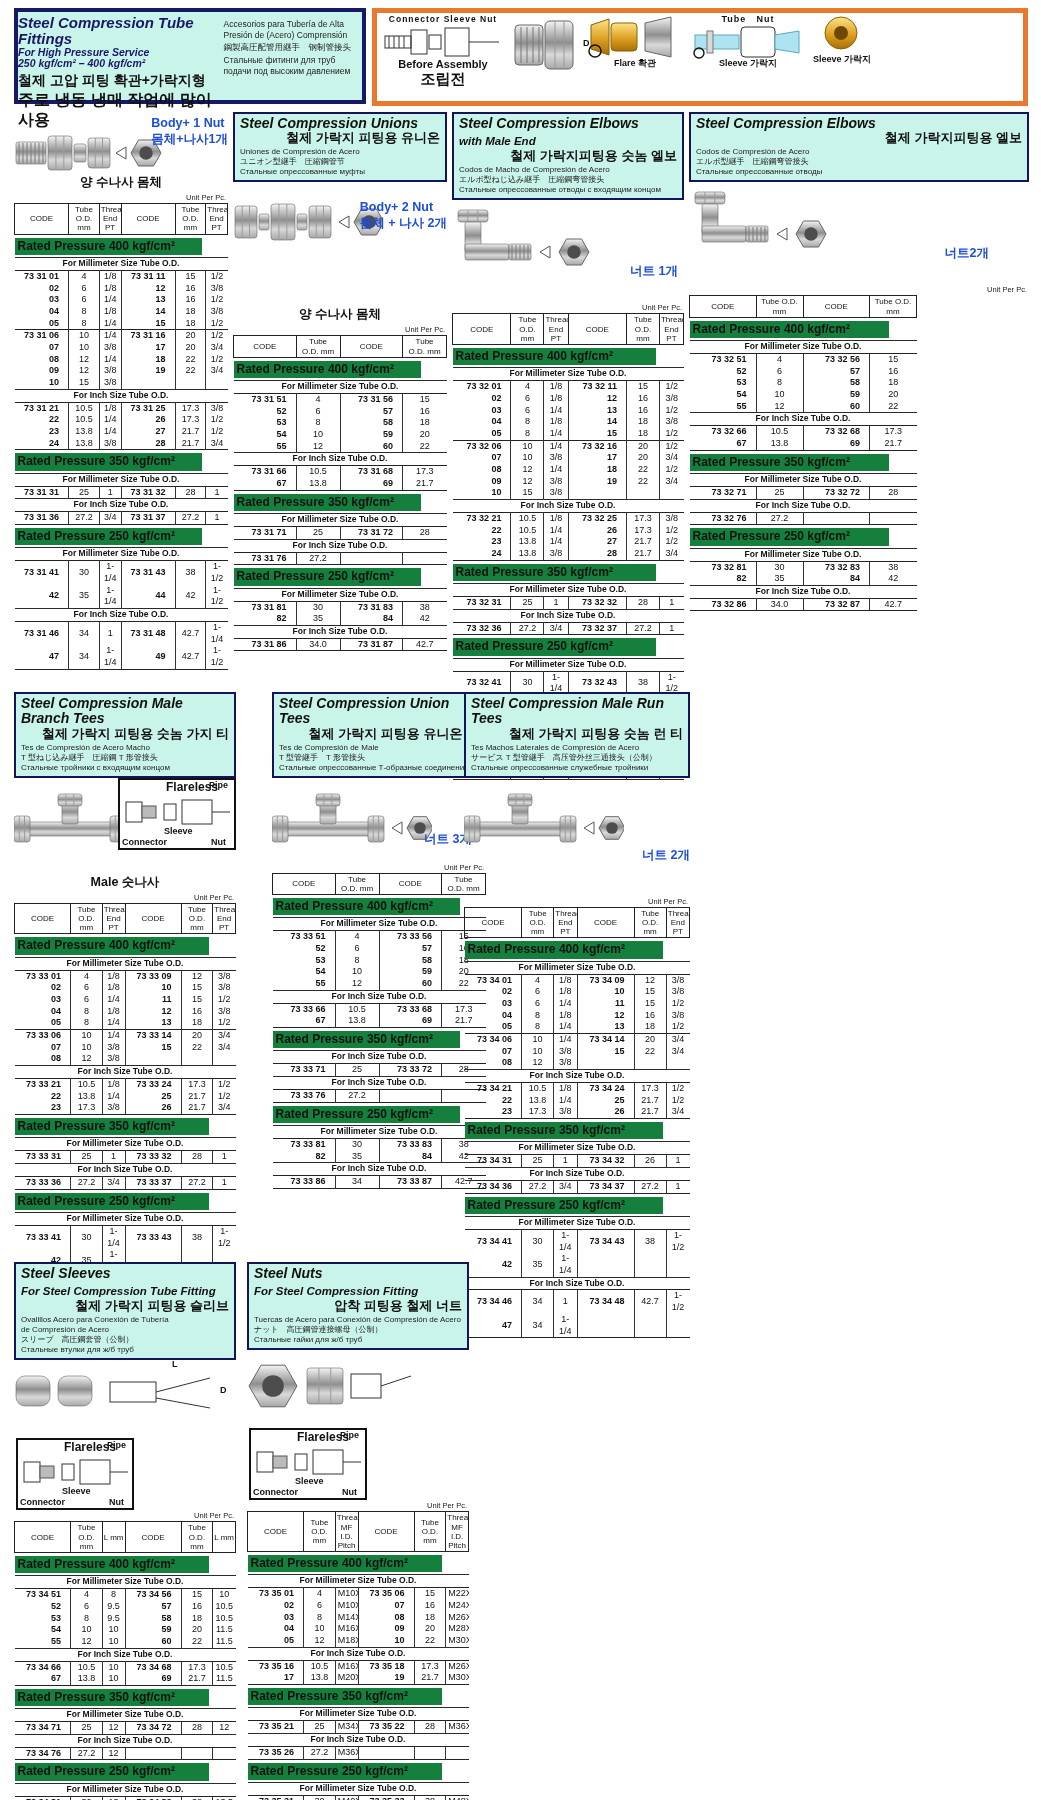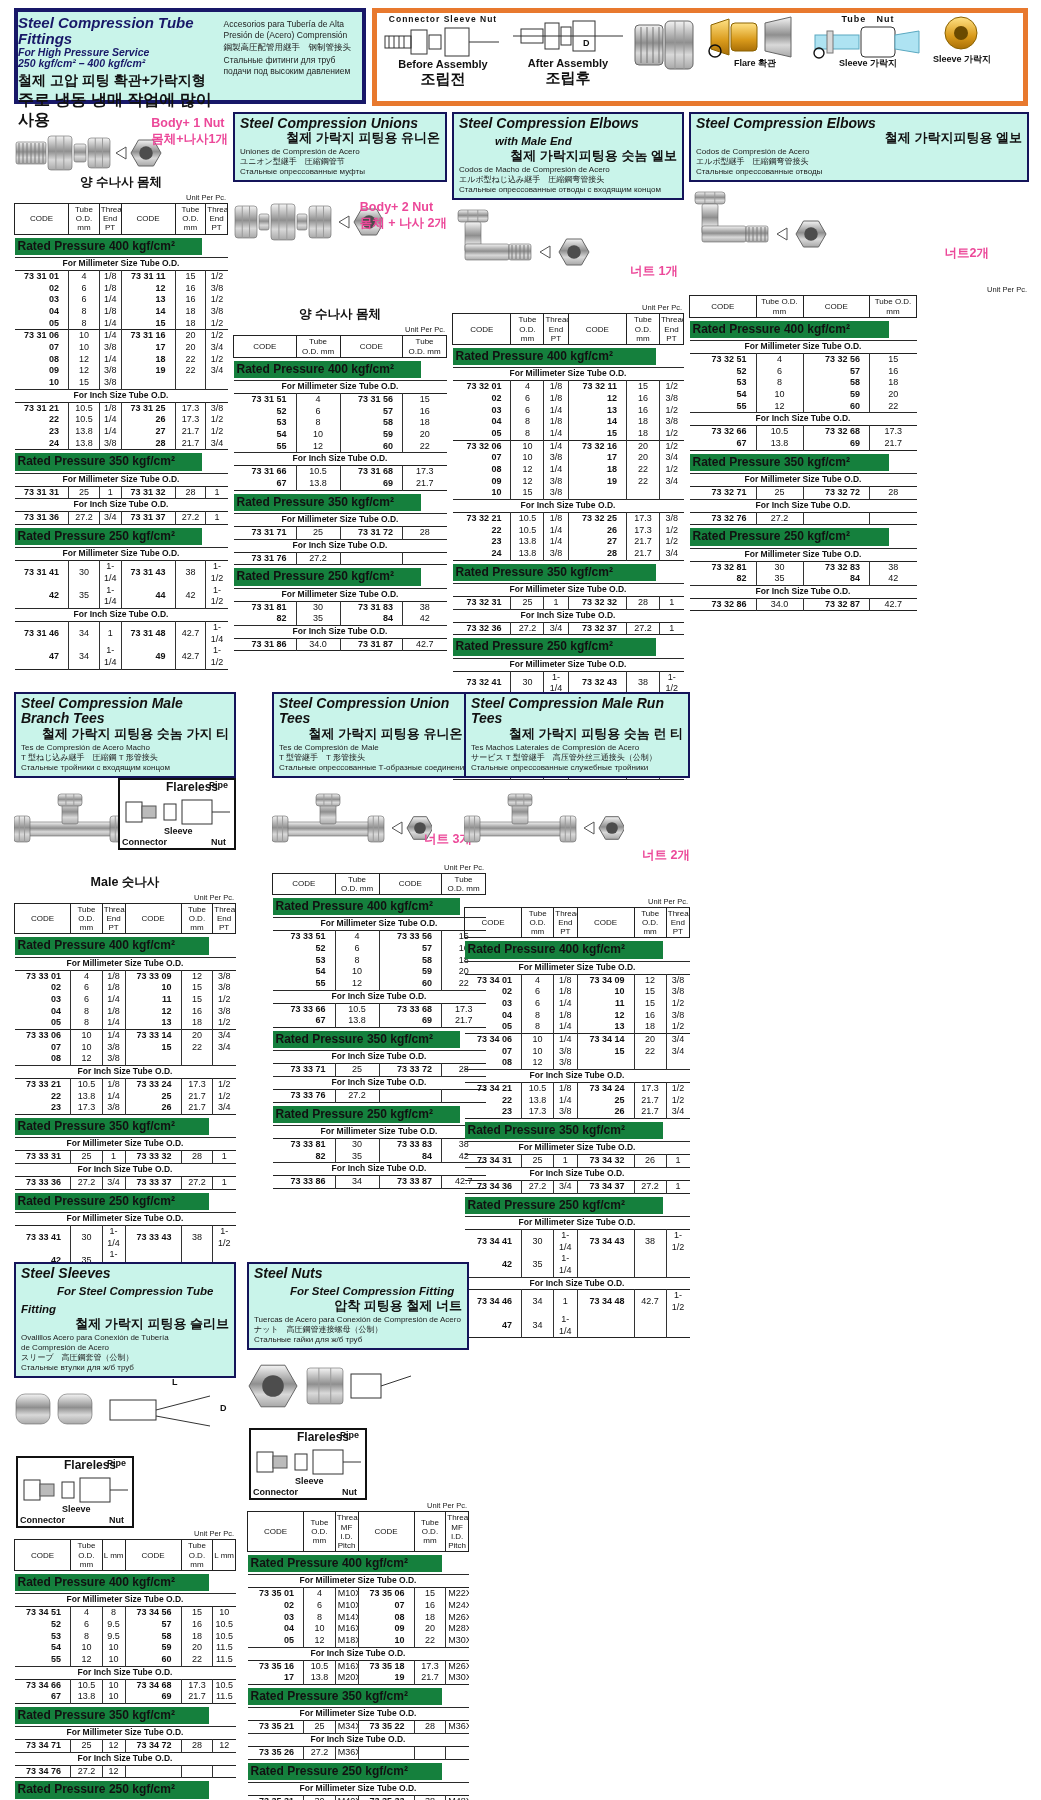--- a/index.html
+++ b/index.html
@@ -34,34 +34,34 @@
   .s3{left:452px;top:112px;width:232px;}
   .s4{left:689px;top:112px;width:340px;}
   .s5{left:14px;top:692px;width:222px;}
   .s6{left:247px;top:692px;width:214px;margin-left:25px;}
   .s7{left:464px;top:692px;width:226px;}
   .s8{left:14px;top:1262px;width:222px;}
   .s9{left:247px;top:1262px;width:222px;}
 
   .hbox{background:#c9f4ea;border:2px solid #14145a;padding:2px 5px 3px;box-sizing:border-box;}
   .t1{font:italic bold 14px/1.1 "Liberation Sans",sans-serif;color:#111;}
-  .t1b{font:italic bold 11.5px/1.1 "Liberation Sans",sans-serif;color:#111;margin-left:36px;}
+  .t1b{font:italic bold 11.5px/1.1 "Liberation Sans",sans-serif;color:#111;}
   .t1b:empty{display:none;}
   .krt{font:bold 13px/1.15 "Liberation Sans",sans-serif;text-align:right;display:block;}
   .subs{font:8px/1.25 "Liberation Sans",sans-serif;color:#222;margin-top:1px;}
   .subs span{display:block;}
 
   .photos{position:relative;}
   .s1 .photos{height:80px;}  .s2 .photos{height:142px;}
   .s3 .photos{height:102px;} .s4 .photos{height:102px;}
   .s5 .photos{height:114px;} .s6 .photos{height:84px;}
   .s7 .photos{height:118px;} .s8 .photos{height:150px;} .s9 .photos{height:150px;}
   .photos svg.glyph{position:absolute;left:0;top:8px;}
   .caps-a{position:absolute;right:0;top:4px;text-align:left;}
-  .caps-a span{display:block;font:bold 12.5px/1.25 "Liberation Sans",sans-serif;color:#ec4899;}
+  .caps-a span{display:block;font:bold 12.5px/1.25 "Liberation Sans",sans-serif;color:#1d4ed8;}
   .caps-b{position:absolute;left:0;right:0;bottom:2px;text-align:center;}
   .caps-b span{font:bold 12.5px/1.1 "Liberation Sans",sans-serif;color:#111;}
   .s2 .caps-a{top:18px;} .s3 .caps-a{top:64px;right:6px;} .s4 .caps-a{top:64px;right:40px;}
   .s6 .caps-a{top:54px;right:14px;} .s7 .caps-a{top:70px;right:0;}
 
   .diagram{position:absolute;width:118px;height:72px;border:2px solid #111;background:#fff;box-sizing:border-box;}
   .s5 .diagram{right:0;top:0;}
   .s8 .diagram{left:2px;bottom:0;}
   .s9 .diagram{left:2px;bottom:0;}
   .dg-title{position:absolute;left:3px;top:1px;font:bold 12px/1 "Liberation Sans",sans-serif;margin-left:43px;}
@@ -140,31 +140,20 @@
         <line x1="21" y1="12" x2="21" y2="24" stroke="#333"></line>
       <rect x="28" y="6" width="16" height="24" fill="none" stroke="#333"></rect>
       <rect x="46" y="11" width="12" height="14" fill="none" stroke="#333"></rect>
       <rect x="62" y="4" width="24" height="28" fill="none" stroke="#333"></rect>
       <line x1="86" y1="18" x2="116" y2="18" stroke="#333"></line>
     </svg>
     <span class="cap-en">Before Assembly</span>
     <span class="cap-kr">조립전</span>
   </div>
   <div class="grp">
-    <svg width="110" height="42">
-      <line x1="0" y1="21" x2="110" y2="21" stroke="#333"></line>
-      <rect x="8" y="14" width="22" height="14" fill="none" stroke="#333"></rect>
-      <rect x="32" y="8" width="14" height="26" fill="none" stroke="#333"></rect>
-      <rect x="48" y="12" width="10" height="18" fill="none" stroke="#333"></rect>
-      <rect x="60" y="6" width="22" height="30" fill="none" stroke="#333"></rect>
-    </svg>
-    <span class="cap-en">After  Assembly</span>
-    <span class="cap-kr">조립후</span>
-  </div>
-  <div class="grp">
     <svg width="64" height="58">
       <rect x="2" y="10" width="28" height="40" rx="4" fill="url(#gmet)" stroke="#666"></rect>
       <line x1="8" y1="12" x2="8" y2="48" stroke="#777"></line>
         <line x1="14" y1="12" x2="14" y2="48" stroke="#777"></line>
       <line x1="20" y1="12" x2="20" y2="48" stroke="#777"></line>
         <line x1="26" y1="12" x2="26" y2="48" stroke="#777"></line>
       <rect x="32" y="6" width="28" height="48" rx="5" fill="url(#gmet)" stroke="#666"></rect>
       <line x1="42" y1="6" x2="42" y2="54" stroke="#999"></line>
         <line x1="51" y1="6" x2="51" y2="54" stroke="#999"></line>
     </svg>

